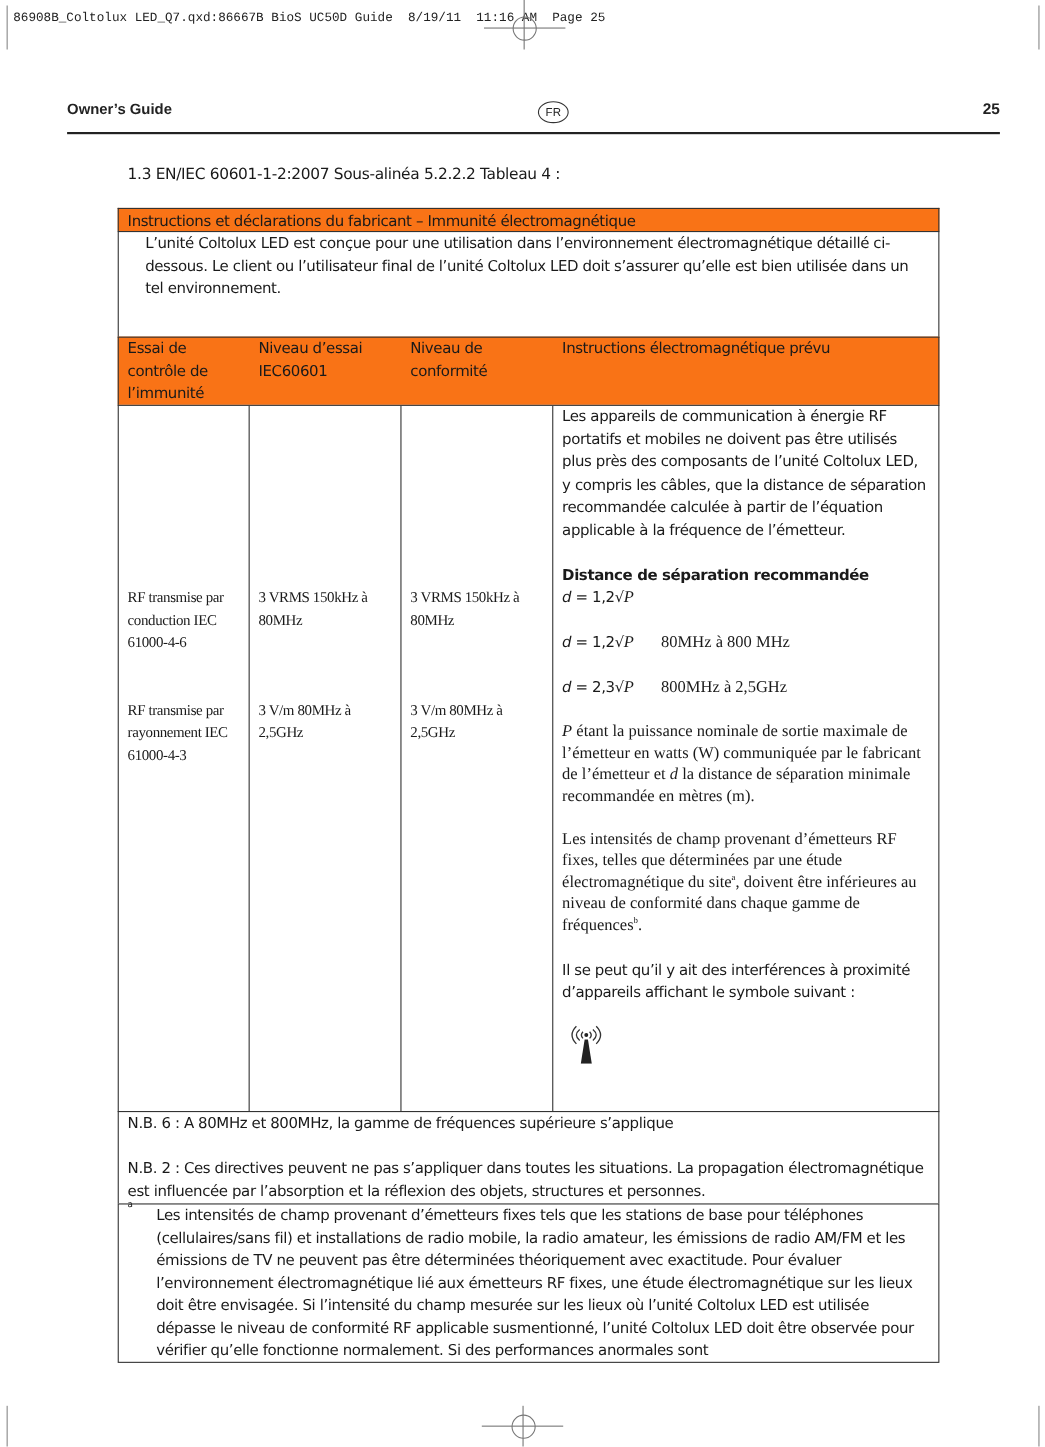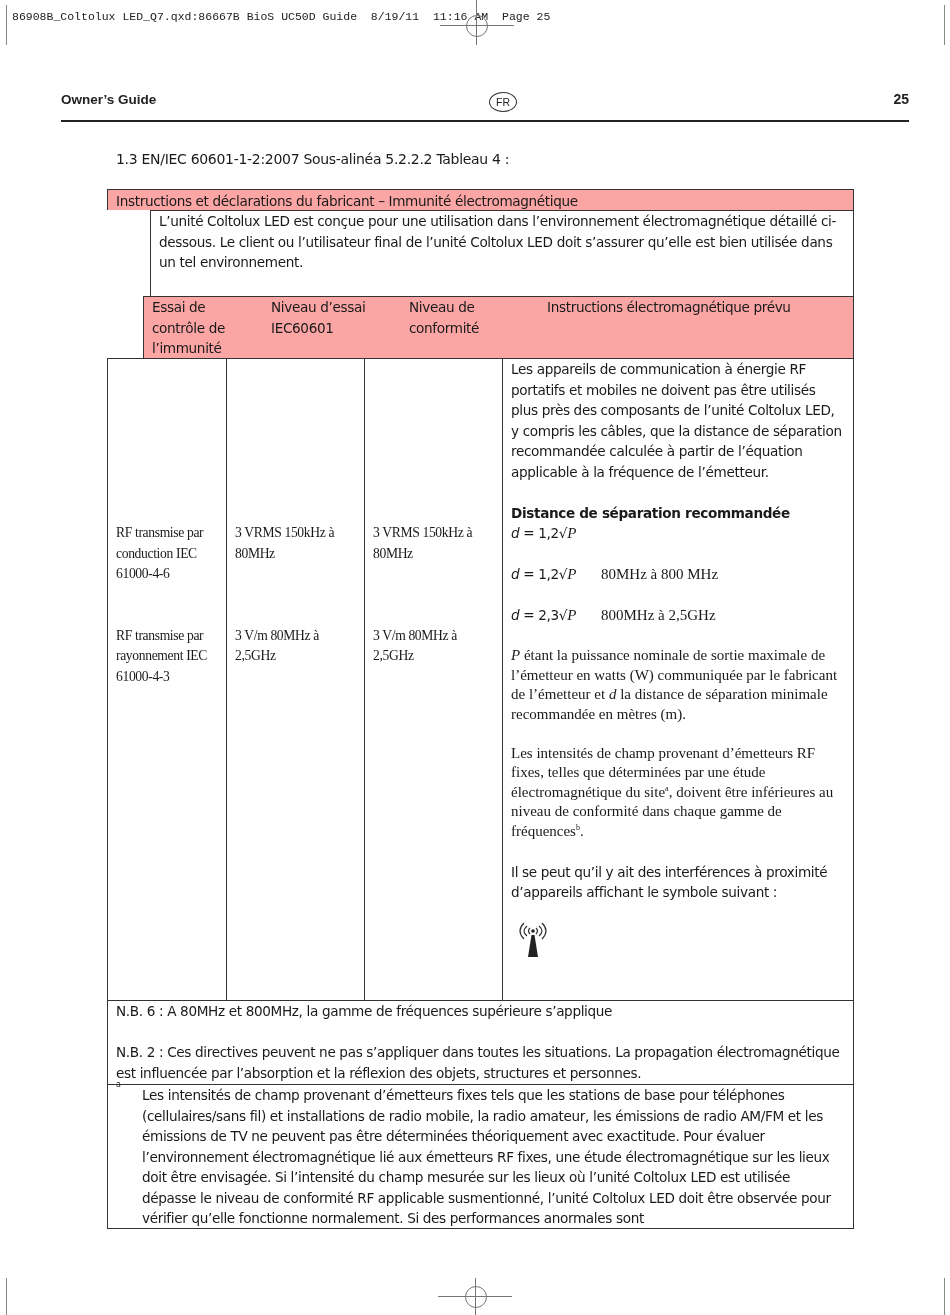--- a/index.html
+++ b/index.html
@@ -13,24 +13,24 @@
 
   .header-bar { position: absolute; left: 61px; top: 90px; width: 848px; height: 30px; border-bottom: 2px solid #222; }
   .guide-label { position: absolute; left: 0; top: 2px; font-family: "Liberation Sans", sans-serif; font-weight: bold; font-size: 13.5px; color: #222; }
   .lang-badge { position: absolute; left: 428px; top: 2px; width: 26px; height: 18px; border: 1.5px solid #333; border-radius: 50%; font-family: "Liberation Sans", sans-serif; font-weight: normal; font-size: 10.5px; line-height: 18px; text-align: center; color: #222; }
   .page-num { position: absolute; right: 0; top: 1px; font-family: "Liberation Sans", sans-serif; font-weight: bold; font-size: 14px; color: #222; }
 
   .section-title { position: absolute; left: 116px; top: 151px; font-family: "DejaVu Sans", sans-serif; font-size: 14px; letter-spacing: -0.3px; color: #1a1a1a; }
 
   .tbl { position: absolute; left: 107px; top: 189px; width: 747px; font-family: "DejaVu Sans", sans-serif; font-size: 13.6px; letter-spacing: -0.35px; line-height: 20.5px; color: #1a1a1a; }
   .row { border-left: 1px solid #333; border-right: 1px solid #333; border-top: 1px solid #333; box-sizing: border-box; }
-  .row.gray { background: #fca5a5; }
+  .row.gray { background: #f97316; }
   .row.title { padding: 1px 8px 0 8px; height: 21px; line-height: 20px; }
-  .row.intro { padding: 0 8px 0 8px; height: 86px; margin-left: 43px; }
-  .row.head { height: 62px; display: flex; margin-left: 36px; }
+  .row.intro { padding: 0 8px 0 24px; height: 96px; }
+  .row.head { height: 62px; display: flex; }
   .row.body { height: 642px; display: flex; }
   .col1 { width: 119px; box-sizing: border-box; padding: 0 8px; }
   .col2 { width: 138px; box-sizing: border-box; padding: 0 8px; }
   .col3 { width: 138px; box-sizing: border-box; padding: 0 8px; }
   .col4 { flex: 1; box-sizing: border-box; padding: 0 8px; }
   .row.body .col1, .row.body .col2, .row.body .col3 { border-right: 1px solid #333; }
   .row.body .col1, .row.body .col2, .row.body .col3 { padding-top: 164px; font-family: Liberation Serif, serif; }
   .row.body .col4 { padding-top: 0; }
   .gap { height: 20.5px; }
   .bold { font-weight: bold; }

